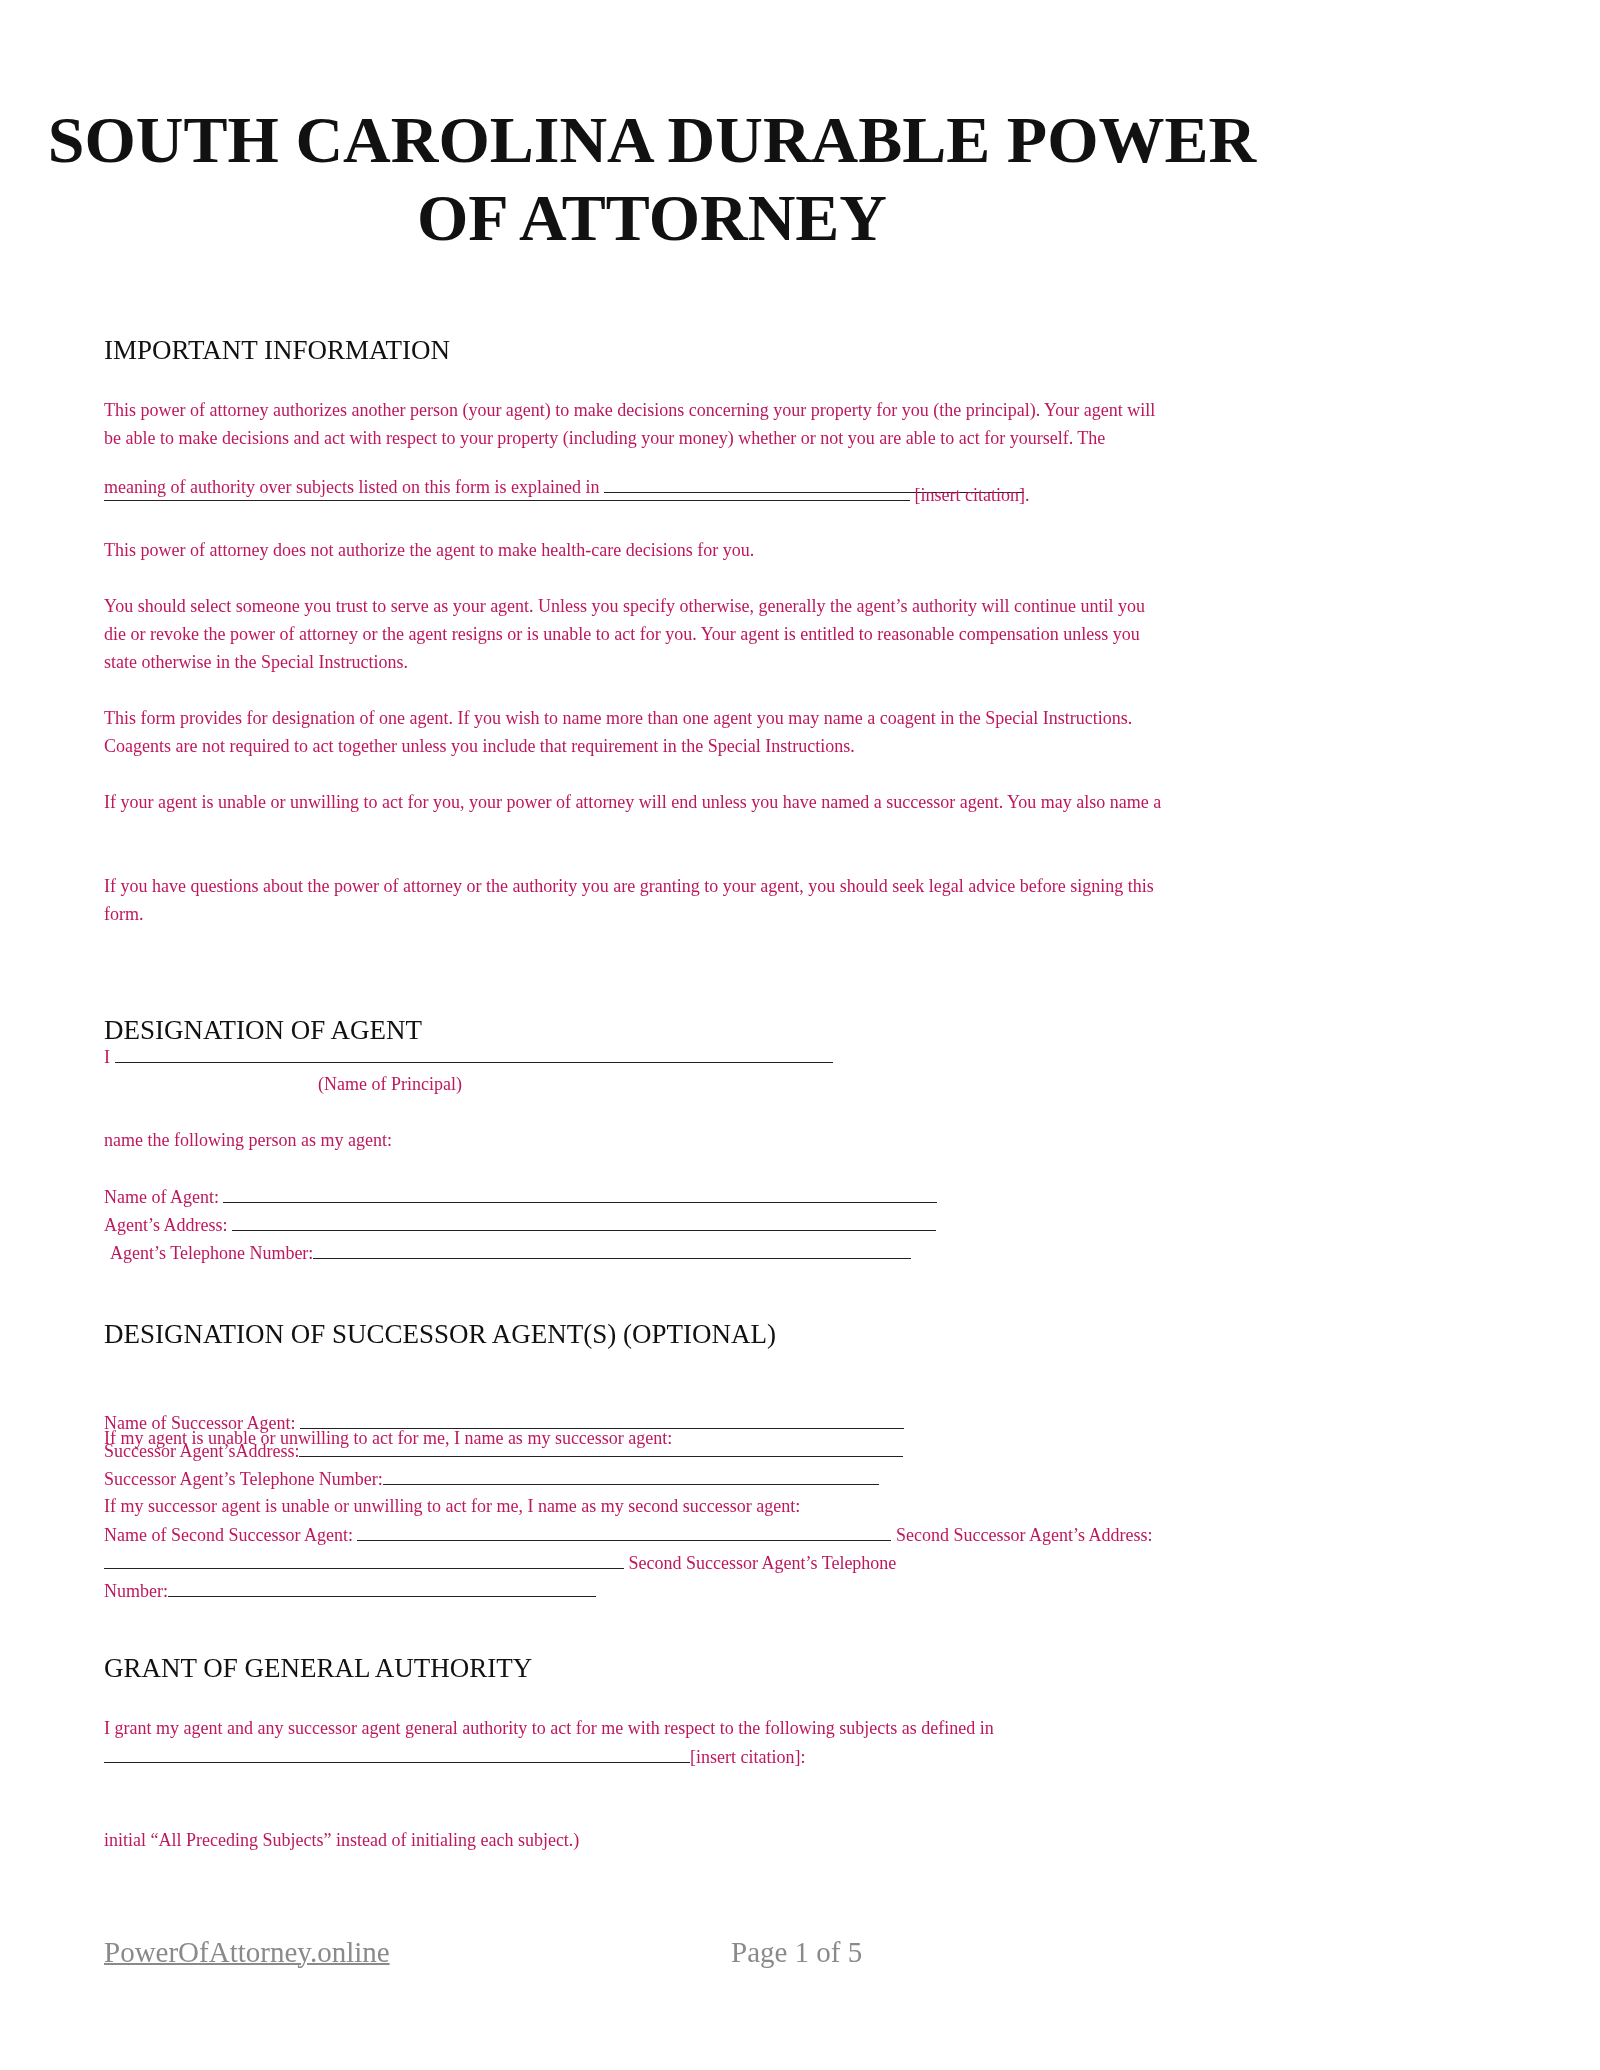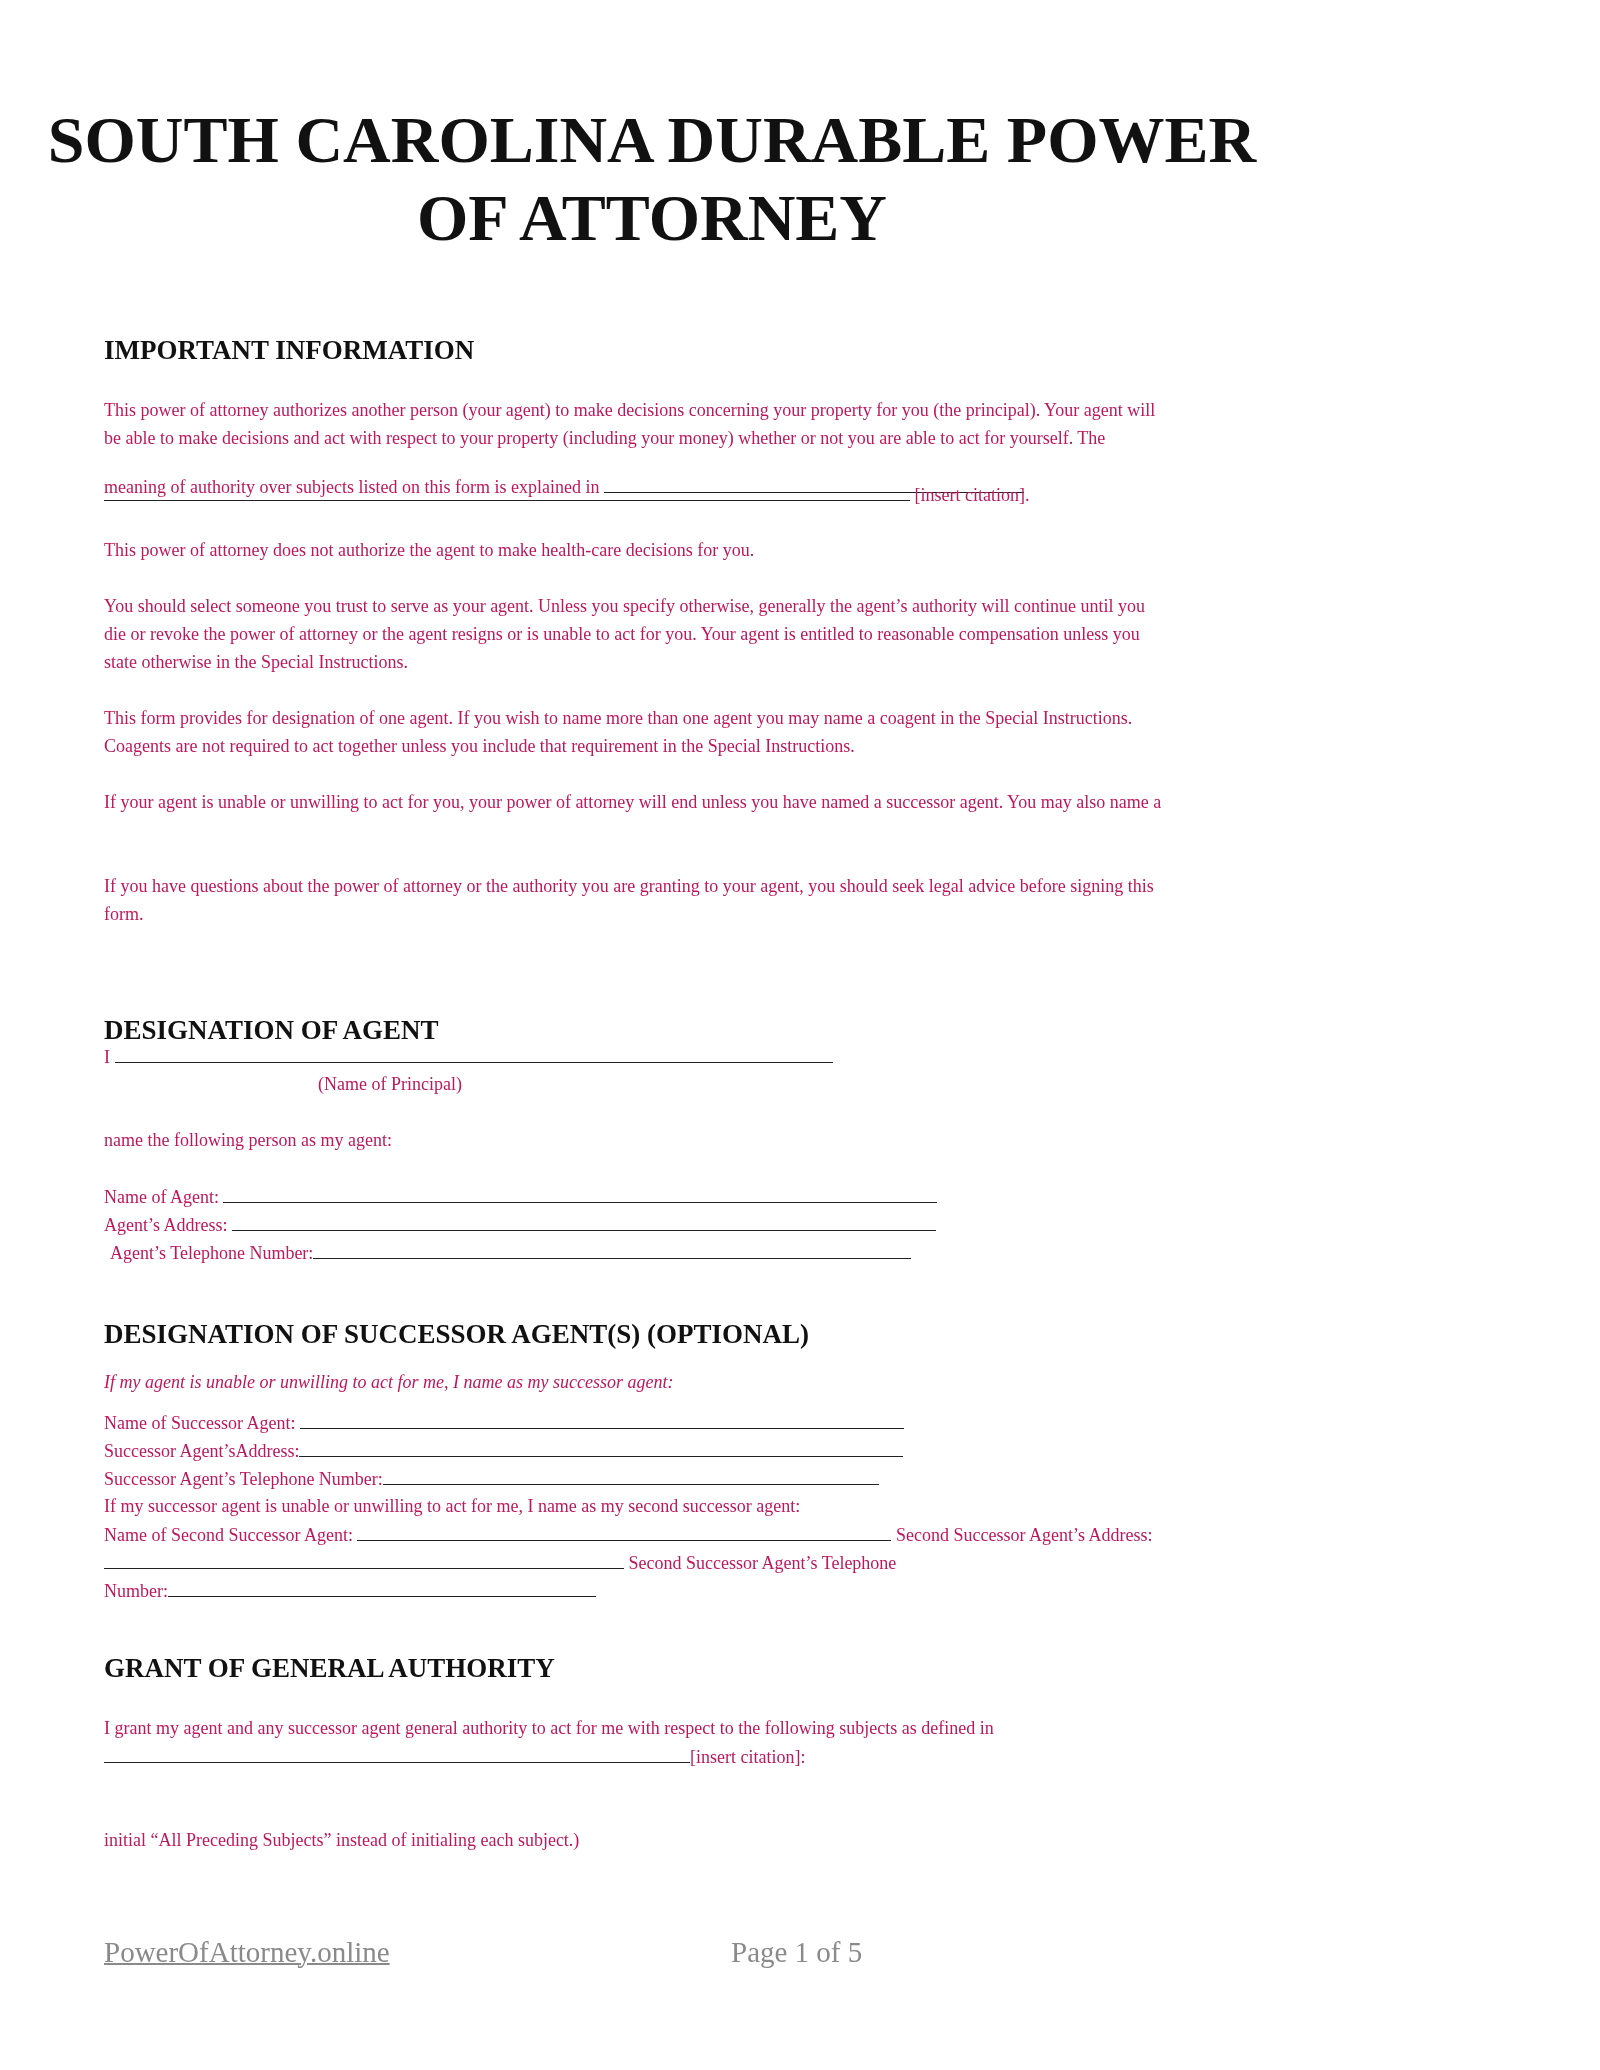--- a/index.html
+++ b/index.html
@@ -1,21 +1,21 @@
 <!DOCTYPE html>
 <html><head>
 <meta charset="utf-8">
 <style>
   html, body { margin: 0; padding: 0; background: #ffffff; }
   body { width: 1600px; height: 2070px; position: relative; overflow: hidden;
          font-family: "Liberation Serif", "DejaVu Serif", serif; color: #111111; }
   .page { position: absolute; left: 0; top: 0; width: 1600px; height: 2070px; background: #fff; }
   .title { position: absolute; left: 0; width: 1304px; text-align: center;
            font-weight: bold; font-size: 66px; line-height: 80px; letter-spacing: 0px; color: #111; }
-  .h2 { position: absolute; left: 104px; font-weight: bold; font-size: 27px; line-height: 32px; color: #111; }
+  .h2 { position: absolute; left: 104px; font-weight: normal; font-size: 27px; line-height: 32px; color: #111; }
   .line { position: absolute; left: 104px; font-size: 18px; line-height: 28px; white-space: nowrap; color: #be185d; }
   .blank { display: inline-block; border-bottom: 1.5px solid #222; height: 20px; vertical-align: baseline; }
   .footer-link { position: absolute; left: 104px; top: 1934px; font-size: 29px; line-height: 36px;
                  color: #8a8a8a; text-decoration: underline; text-decoration-thickness: 1.5px; }
   .footer-page { position: absolute; left: 731px; top: 1934px; font-size: 29px; line-height: 36px; color: #8a8a8a; }
 </style>
 </head>
 <body>
 
 <div class="page">
@@ -67,21 +67,21 @@
   <div class="line" style="top:1210px;">
     <span>Agent’s Address:</span>
     <span class="blank" style="width:704px;"></span>
   </div>
   <div class="line" style="top:1238px; left:110px;">
     <span>Agent’s Telephone Number:</span><span class="blank" style="width:598px;"></span>
   </div>
 
   <div class="h2" style="top:1318px;">DESIGNATION OF SUCCESSOR AGENT(S) (OPTIONAL)</div>
 
-  <div class="line" style="top:1368px;font-style:italic;">If my agent is unable or unwilling to act for me, I name as my successor agent:</div>
+  <div class="line" style="top:1424px;">If my agent is unable or unwilling to act for me, I name as my successor agent:</div>
   <div class="line" style="top:1408px;">
     <span>Name of Successor Agent:</span>
     <span class="blank" style="width:604px;"></span>
   </div>
   <div class="line" style="top:1436px;">
     <span>Successor Agent’sAddress:</span><span class="blank" style="width:604px;"></span>
   </div>
   <div class="line" style="top:1464px;">
     <span>Successor Agent’s Telephone Number:</span><span class="blank" style="width:496px;"></span>
   </div>

